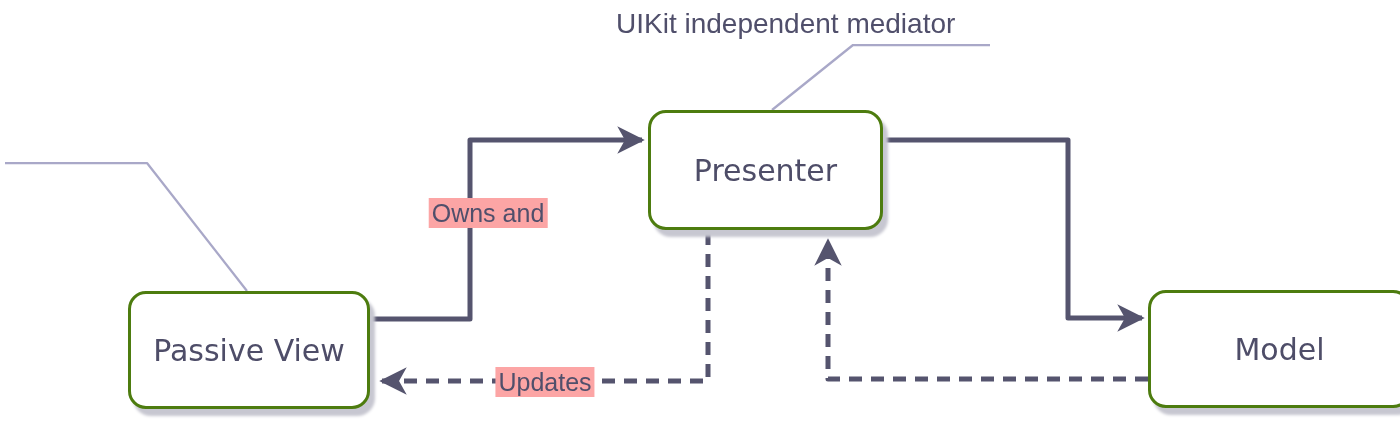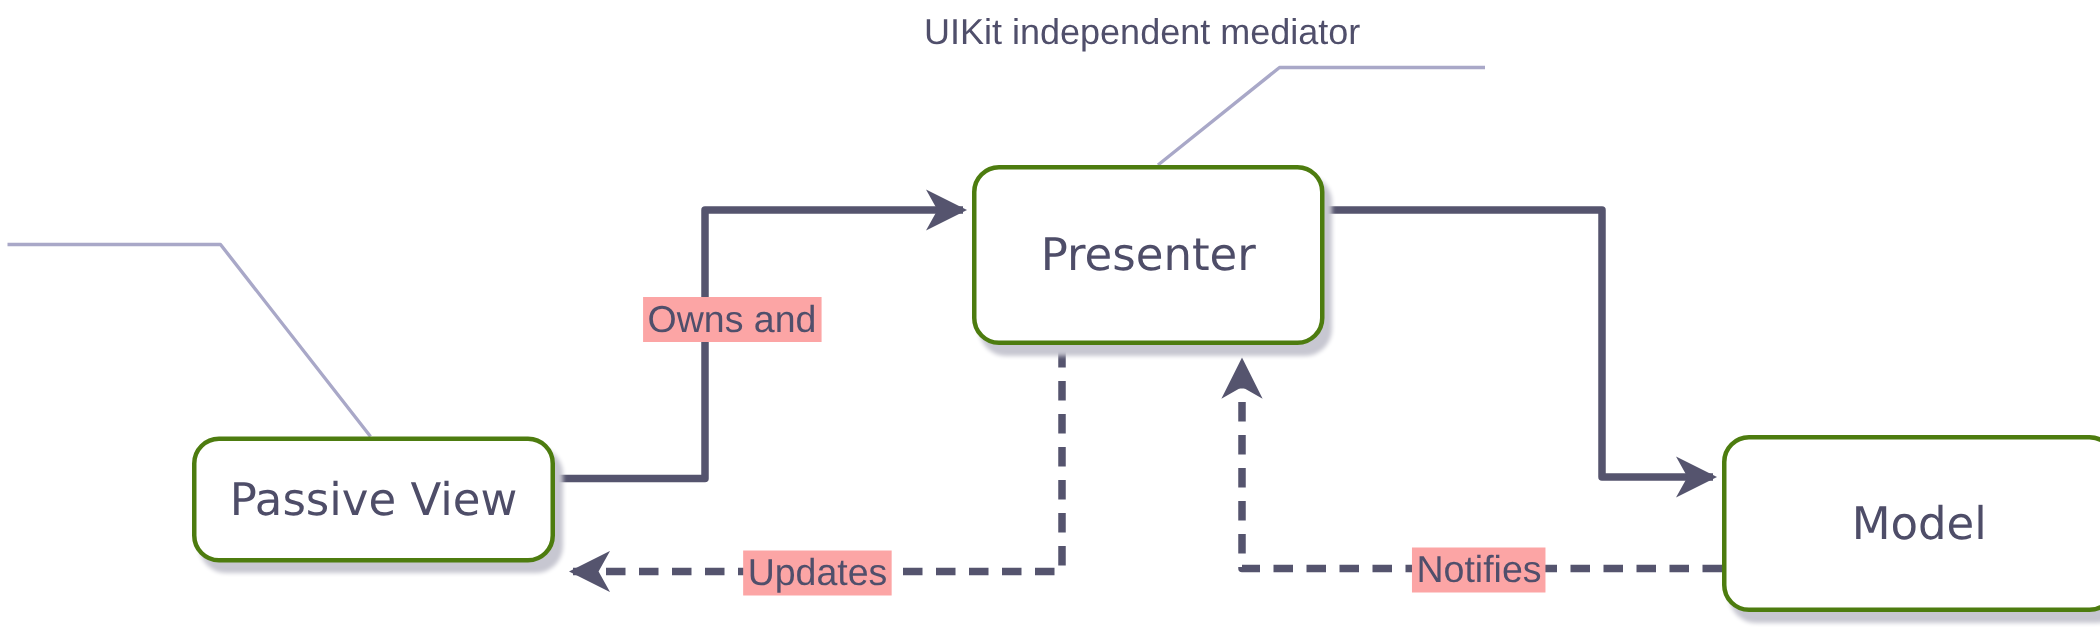--- a/index.html
+++ b/index.html
@@ -54,21 +54,21 @@
   }
   .node-label {
     font-family: "DejaVu Sans", sans-serif;
     font-size: 30px;
     color: #4e4d68;
     white-space: nowrap;
   }
   .callout-text {
     position: absolute;
     z-index: 2;
-    font-size: 24px;
+    font-size: 28px;
     color: #504f6b;
     white-space: nowrap;
   }
   .edge-label {
     position: absolute;
     z-index: 2;
     font-size: 25px;
     color: #504f6b;
     background: #fca5a5;
     white-space: nowrap;
@@ -94,21 +94,21 @@
     <path class="leader" d="M5,163 H147 L247,291"></path>
     <path class="leader" d="M990,45 H853 L772,110"></path>
 
     <path class="solid" d="M372,319 H470 V140 H642" marker-end="url(#arrowhead)"></path>
     <path class="solid" d="M883,140 H1068 V318 H1142" marker-end="url(#arrowhead)"></path>
 
     <path class="dashed" d="M708,232 V381 H382" marker-end="url(#arrowhead)"></path>
     <path class="dashed" d="M1148,379 H828 V241" marker-end="url(#arrowhead)"></path>
   </svg>
 
-  <div class="node" style="left:128px; top:291px; width:242px; height:84px;text-align:center;">
+  <div class="node" style="left:128px; top:291px; width:242px; height:118px;text-align:center;">
     <span class="node-label">Passive View</span>
   </div>
 
   <div class="node" style="left:648px; top:110px; width:235px; height:120px;">
     <span class="node-label">Presenter</span>
   </div>
 
   <div class="node" style="left:1148px; top:290px; width:263px; height:118px;text-align:center;">
     <span class="node-label">Model</span>
   </div>
@@ -116,15 +116,14 @@
 
   <div class="callout-text" style="left:616px; top:8px;">UIKit independent mediator</div>
 
   <div class="edge-label" style="left:488px; top:213px;">
     <span class="label-line">Owns and</span>
   </div>
 
 
   <div class="edge-label" style="left:545px; top:382px;">Updates</div>
 
-  <div class="edge-label" style="left:986px; top:380px;">Notifies</div>
 
 </div>
 
 </body></html>

